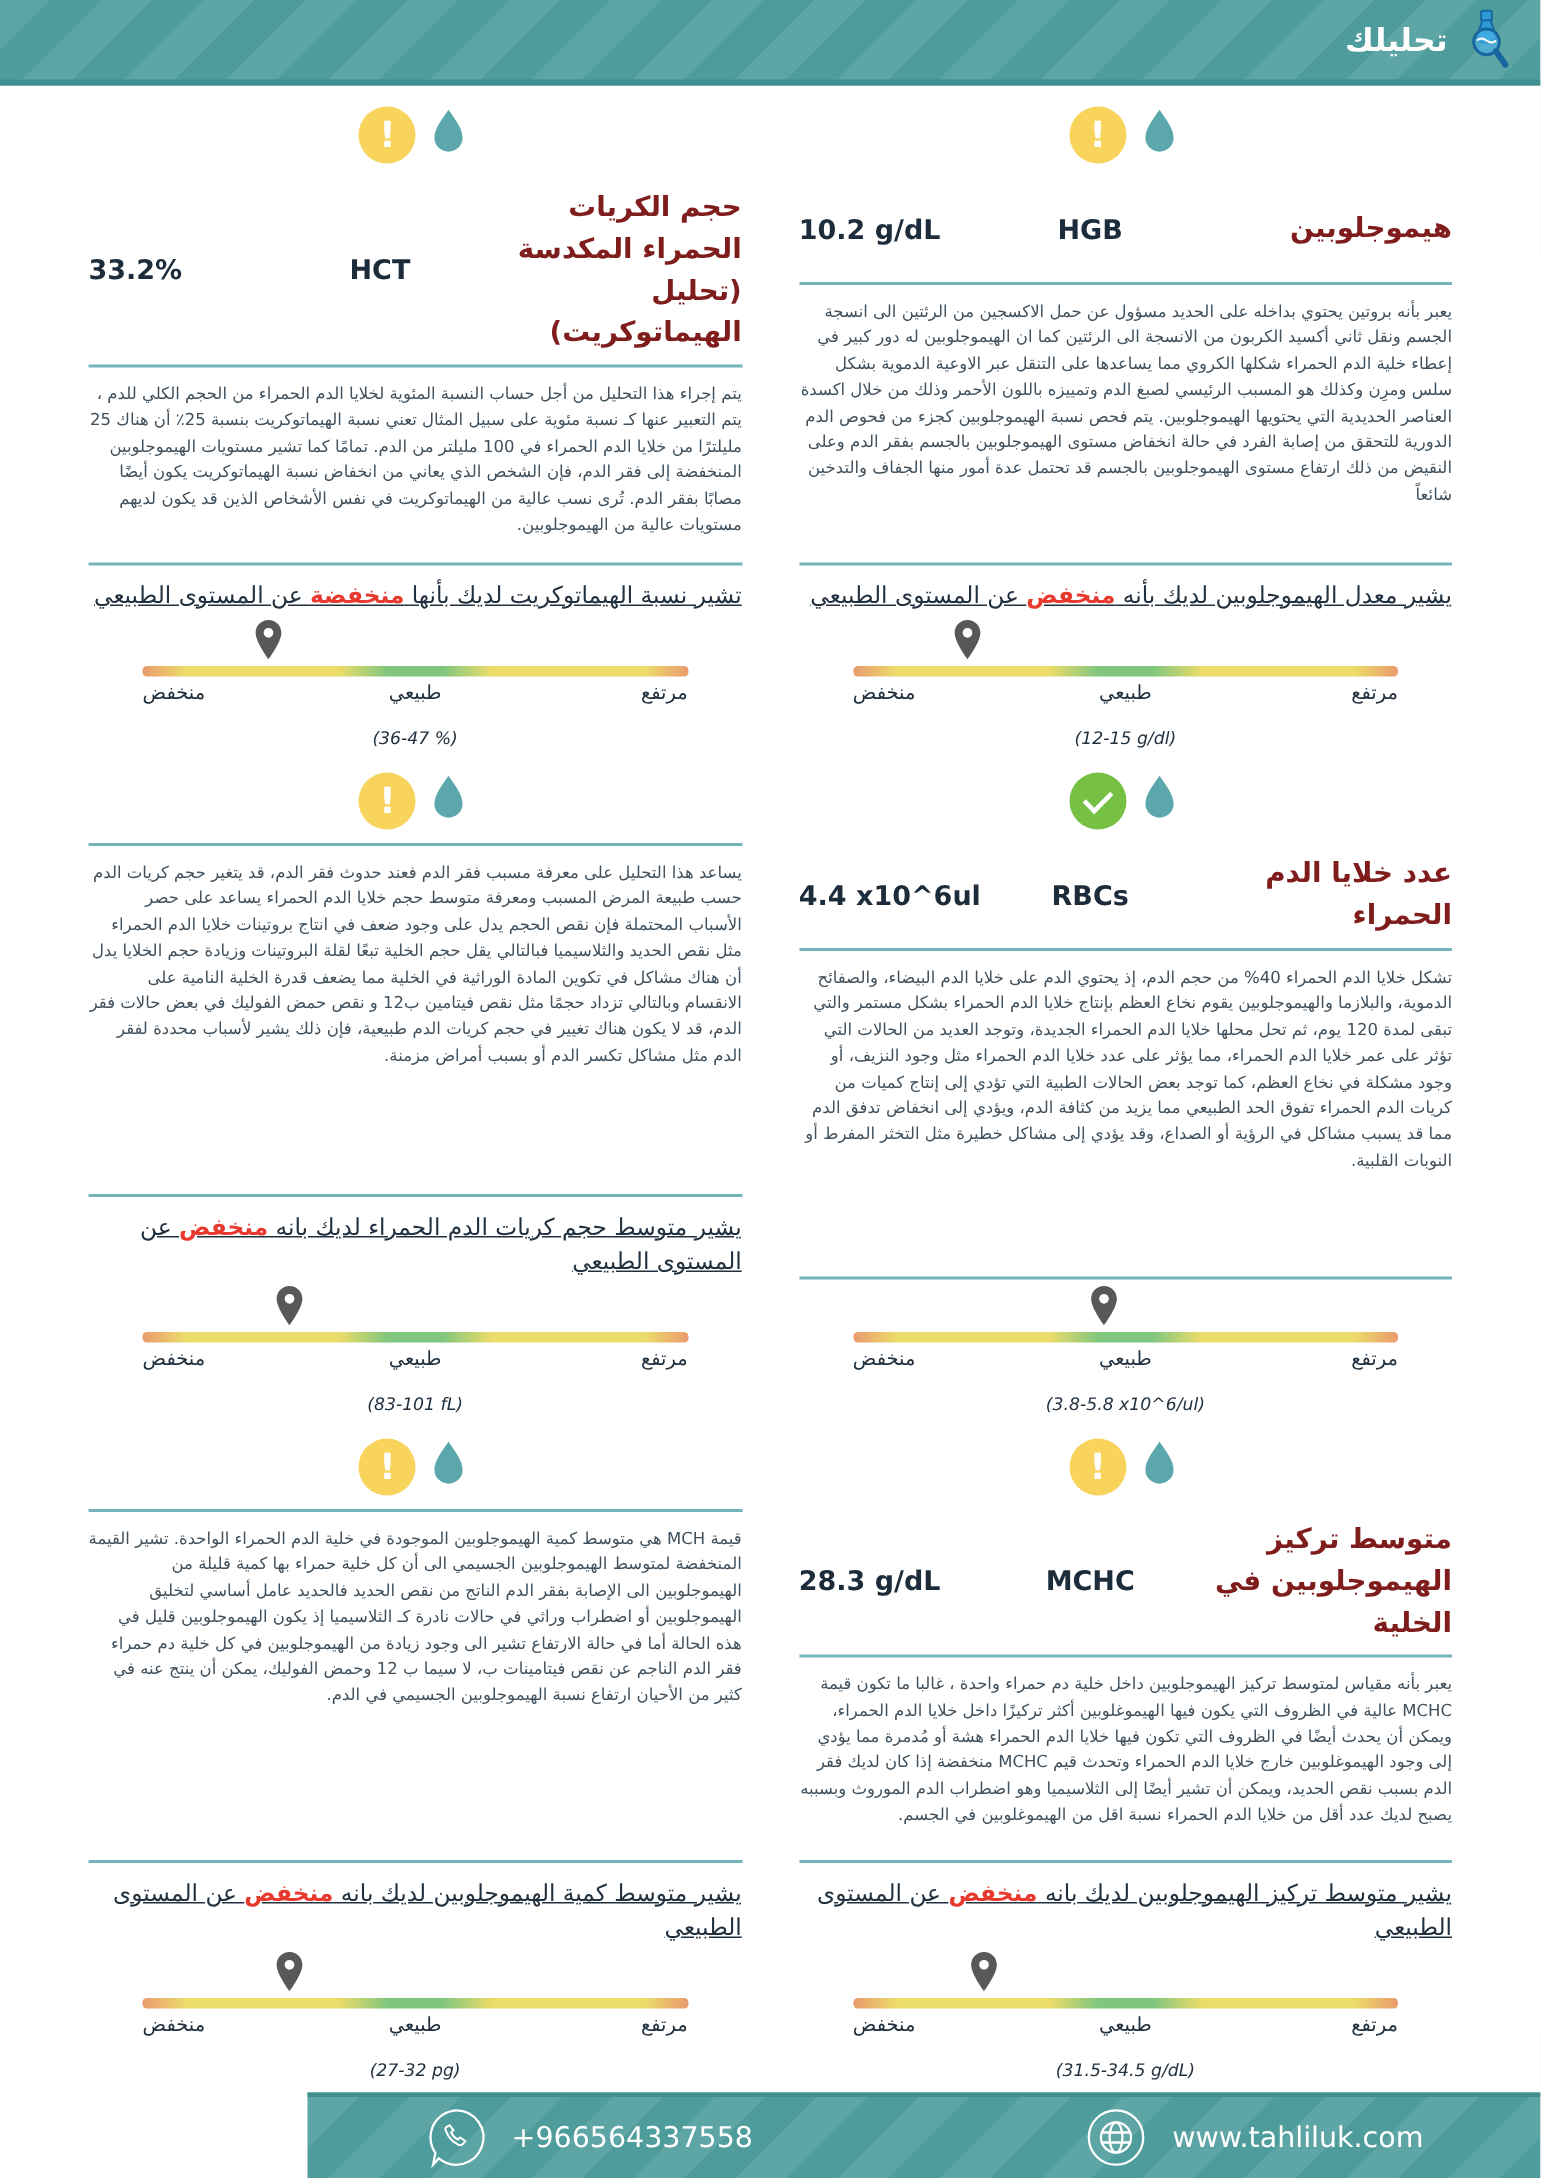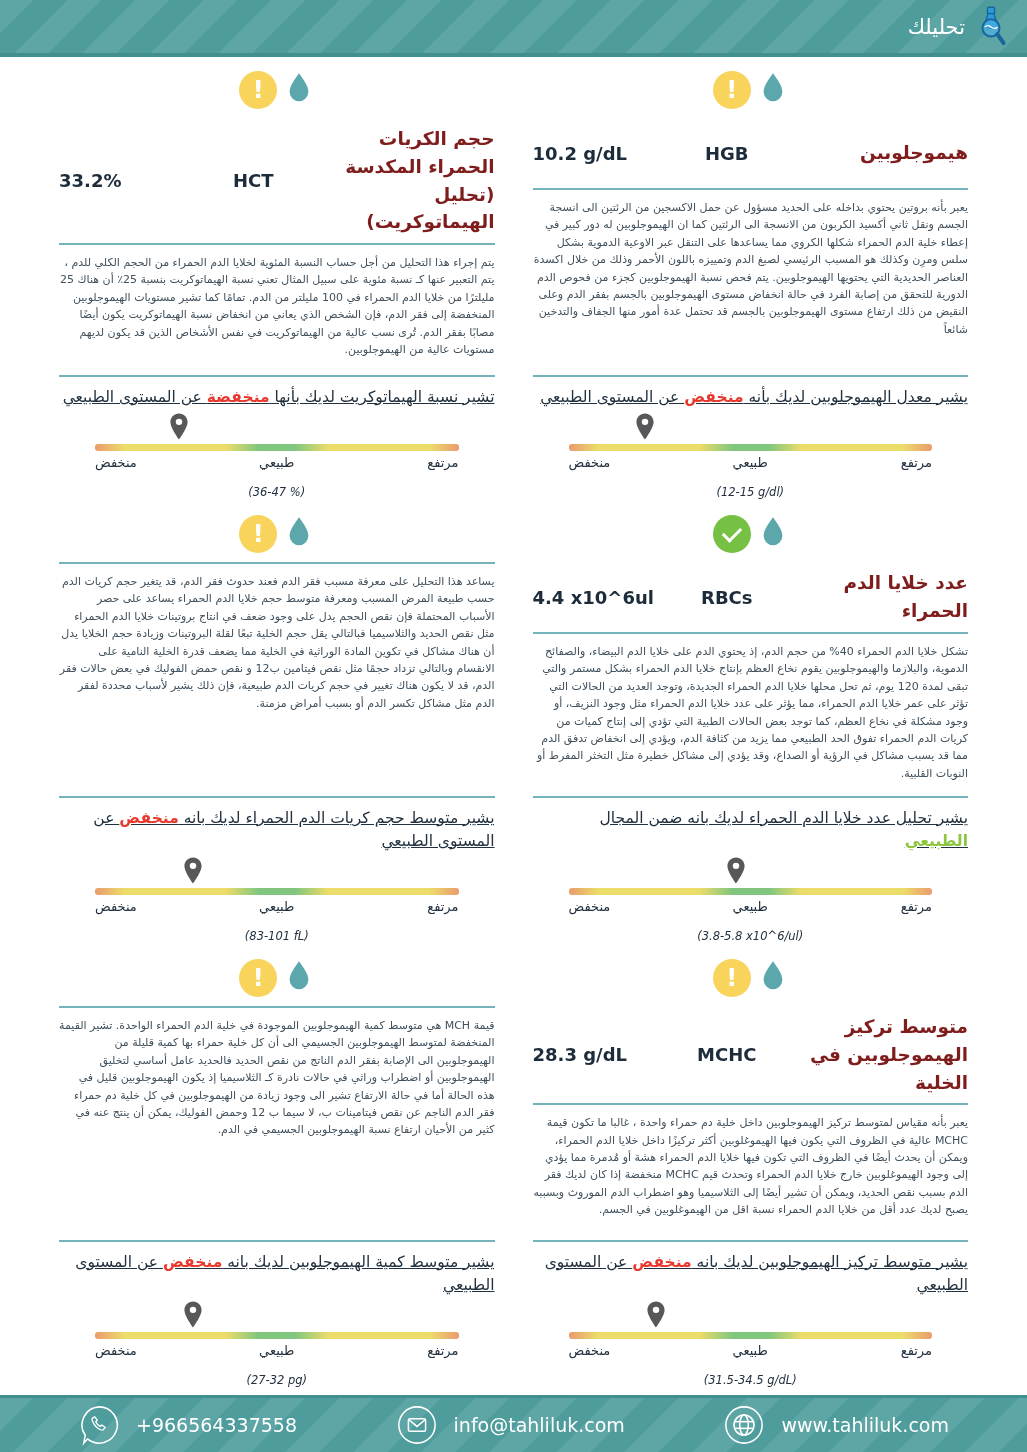--- a/index.html
+++ b/index.html
@@ -17,27 +17,27 @@
     background-image: repeating-linear-gradient(135deg,
       rgba(255,255,255,0.09) 0 24px, rgba(255,255,255,0) 24px 48px);
     color: #fff;
   }
   header.band {
     height: 57px; display: flex; align-items: center;
     padding: 0 18px; border-bottom: 4px solid #418f8f;
   }
   .brand { display: flex; align-items: center; gap: 8px; }
   .brand-logo { width: 36px; height: 42px; }
-  .brand-name { font-size: 21px; font-weight: normal; letter-spacing: .5px; }
+  .brand-name { font-size: 21px; font-weight: bold; letter-spacing: .5px; }
 
   footer.band {
     height: 57px; display: flex; align-items: center;
     justify-content: space-between; direction: ltr;
     padding: 0 78px; border-top: 3px solid #418f8f;
-    position: absolute; bottom: 0; left: 0; right: 0; width: 1027px;
+    position: absolute; bottom: 0; left: 0; right: 0; width: 822px;
   }
   body { position: relative; }
   .f-item { display: flex; align-items: center; gap: 16px; font-size: 19px; color:#fff; }
   .f-icon { width: 42px; height: 42px; }
 
   
   main {
     display: grid;
     grid-template-columns: 1fr 1fr;
     column-gap: 38px; row-gap: 12px;
@@ -180,21 +180,20 @@
       <span class="badge ok"></span>
     </div>
     <div class="title-row">
       <h2 class="t-title">عدد خلايا الدم الحمراء</h2>
       <div class="t-code">RBCs</div>
       <div class="t-value">4.4 x10^6ul</div>
     </div>
     <hr class="div">
     <p class="desc">تشكل خلايا الدم الحمراء 40% من حجم الدم، إذ يحتوي الدم على خلايا الدم البيضاء، والصفائح الدموية، والبلازما والهيموجلوبين يقوم نخاع العظم بإنتاج خلايا الدم الحمراء بشكل مستمر والتي تبقى لمدة 120 يوم، ثم تحل محلها خلايا الدم الحمراء الجديدة، وتوجد العديد من الحالات التي تؤثر على عمر خلايا الدم الحمراء، مما يؤثر على عدد خلايا الدم الحمراء مثل وجود النزيف، أو وجود مشكلة في نخاع العظم، كما توجد بعض الحالات الطبية التي تؤدي إلى إنتاج كميات من كريات الدم الحمراء تفوق الحد الطبيعي مما يزيد من كثافة الدم، ويؤدي إلى انخفاض تدفق الدم مما قد يسبب مشاكل في الرؤية أو الصداع، وقد يؤدي إلى مشاكل خطيرة مثل التخثر المفرط أو النوبات القلبية.</p>
     <hr class="div">
-    <p class="result"><span>يشير تحليل عدد خلايا الدم الحمراء لديك بانه ضمن المجال </span><span class="hl green">الطبيعي</span><span></span></p>
     <div class="gauge">
       <svg class="pin-icon" viewBox="0 0 24 32" style="left: 46%;">
         <path d="M12 1 C6.5 1 2.2 5.3 2.2 10.8 c0 7 9.8 20 9.8 20 s9.8 -13 9.8 -20 C21.8 5.3 17.5 1 12 1 Z M12 14.4 a3.7 3.7 0 1 1 0 -7.4 a3.7 3.7 0 0 1 0 7.4 Z" fill="#57585a"></path>
       </svg>
       <div class="bar"></div>
       <div class="labels">
         <span class="lab-low">منخفض</span>
         <span class="lab-high">مرتفع</span>
         <span class="lab-norm">طبيعي</span>
         <span class="lab-range">(3.8-5.8 x10^6/ul)</span>
@@ -284,28 +283,20 @@
   </section>
 </main>
 
 <footer class="band">
   <div class="f-item">
     <svg class="f-icon" viewBox="0 0 44 44" fill="none" stroke="#ffffff" stroke-width="1.6">
       <path d="M22 3 a19 19 0 1 1 -12 33.6 L6 41 l1.6 -8.2 A19 19 0 0 1 22 3 Z"></path>
       <path d="M15.5 14.5 q-1.5 1 -.5 3 q2.5 6.5 8.5 9.5 q2 1 3.2 -.4 l1.8 -2.1 l-3.6 -2.5 l-1.7 1.4 q-3.2 -1.7 -4.6 -4.9 l1.6 -1.6 l-2.6 -3.4 Z" stroke-width="1.4"></path>
     </svg>
     <span dir="ltr">+966564337558</span>
-  </div>
-  <div class="f-item">
-    <svg class="f-icon" viewBox="0 0 44 44" fill="none" stroke="#ffffff" stroke-width="1.6">
-      <circle cx="22" cy="22" r="19"></circle>
-      <rect x="13" y="15.5" width="18" height="13" rx="1.5"></rect>
-      <path d="M13.5 16.5 L22 23.5 L30.5 16.5"></path>
-    </svg>
-    <span dir="ltr">info@tahliluk.com</span>
   </div>
   <div class="f-item">
     <svg class="f-icon" viewBox="0 0 44 44" fill="none" stroke="#ffffff" stroke-width="1.6">
       <circle cx="22" cy="22" r="19"></circle>
       <circle cx="22" cy="22" r="10.5"></circle>
       <ellipse cx="22" cy="22" rx="4.5" ry="10.5"></ellipse>
       <line x1="11.5" y1="18.5" x2="32.5" y2="18.5"></line>
       <line x1="11.5" y1="25.5" x2="32.5" y2="25.5"></line>
     </svg>
     <span dir="ltr">www.tahliluk.com</span>

